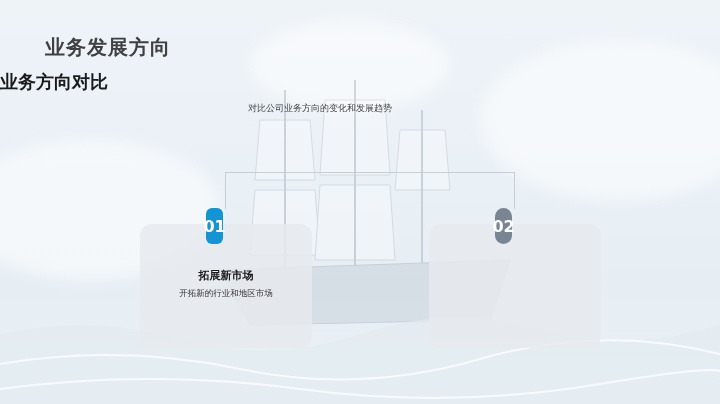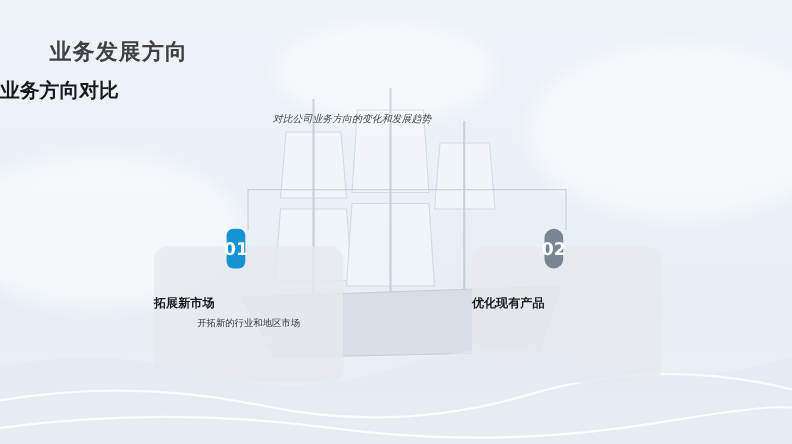--- a/index.html
+++ b/index.html
@@ -5,30 +5,30 @@
   html,body{margin:0;padding:0;}
   body{width:720px;height:404px;overflow:hidden;position:relative;
     font-family:"DejaVu Sans","Liberation Sans",sans-serif;
     background:linear-gradient(180deg,#eef3f8 0%,#e9f0f6 45%,#e6eef4 70%,#eaf1f5 100%);}
   .bg{position:absolute;inset:0;overflow:hidden;}
   .cloud{position:absolute;border-radius:50%;background:rgba(255,255,255,0.55);filter:blur(8px);}
   .ship{position:absolute;left:200px;top:80px;width:330px;height:260px;opacity:0.35;}
   .waves{position:absolute;left:0;bottom:0;width:720px;height:110px;opacity:0.7;}
   .title{position:absolute;left:45px;top:34px;font-size:20px;font-weight:bold;color:#404040;letter-spacing:1px;}
   .heading{position:absolute;left:0;width:720px;top:70px;text-align:left;font-size:18px;font-weight:bold;color:#1a1a1a;}
-  .sub{position:absolute;left:0;width:640px;top:102px;text-align:center;font-size:9px;color:#444;font-style:italic;}
+  .sub{position:absolute;left:0;width:640px;top:102px;text-align:center;font-size:9px;color:#444;}
   .connector{position:absolute;left:225px;top:172px;width:288px;height:36px;border:1px solid #c9ced3;border-bottom:none;}
   .card{position:absolute;top:224px;width:172px;height:124px;background:rgba(230,234,238,0.85);border-radius:12px;}
   .card.c1{left:140px;}
   .card.c2{left:429px;}
   .badge{position:absolute;width:17px;height:36px;border-radius:6px;color:#fff;font-size:16px;font-weight:bold;
     display:flex;align-items:center;justify-content:center;top:208px;}
   .badge.b1{left:206px;background:#1593d3;}
   .badge.b2{left:495px;background:#7a8594;border-radius:13px;}
-  .card-title{position:absolute;left:0;width:100%;top:44px;font-size:11px;font-weight:bold;color:#1a1a1a;}
+  .card-title{position:absolute;left:0;width:100%;top:44px;text-align:center;font-size:11px;font-weight:bold;color:#1a1a1a;}
   .card-desc{position:absolute;left:0;width:100%;top:64px;text-align:center;font-size:8.5px;color:#333;}
 </style>
 </head>
 <body>
 
 <div class="bg">
   <div class="cloud" style="left:-40px;top:140px;width:260px;height:140px;"></div>
   <div class="cloud" style="left:480px;top:40px;width:280px;height:160px;"></div>
   <div class="cloud" style="left:250px;top:20px;width:200px;height:90px;"></div>
   <svg class="ship" viewBox="0 0 330 260">
@@ -59,15 +59,14 @@
 
 <div class="connector"></div>
 
 <div class="card c1">
   <div class="card-title">拓展新市场</div>
   <div class="card-desc">开拓新的行业和地区市场</div>
 </div>
 <div class="badge b1">01</div>
 
 <div class="card c2">
-  <div class="card-title">优化现有产品</div>
 </div>
 <div class="badge b2">02</div>
 
 </body></html>

